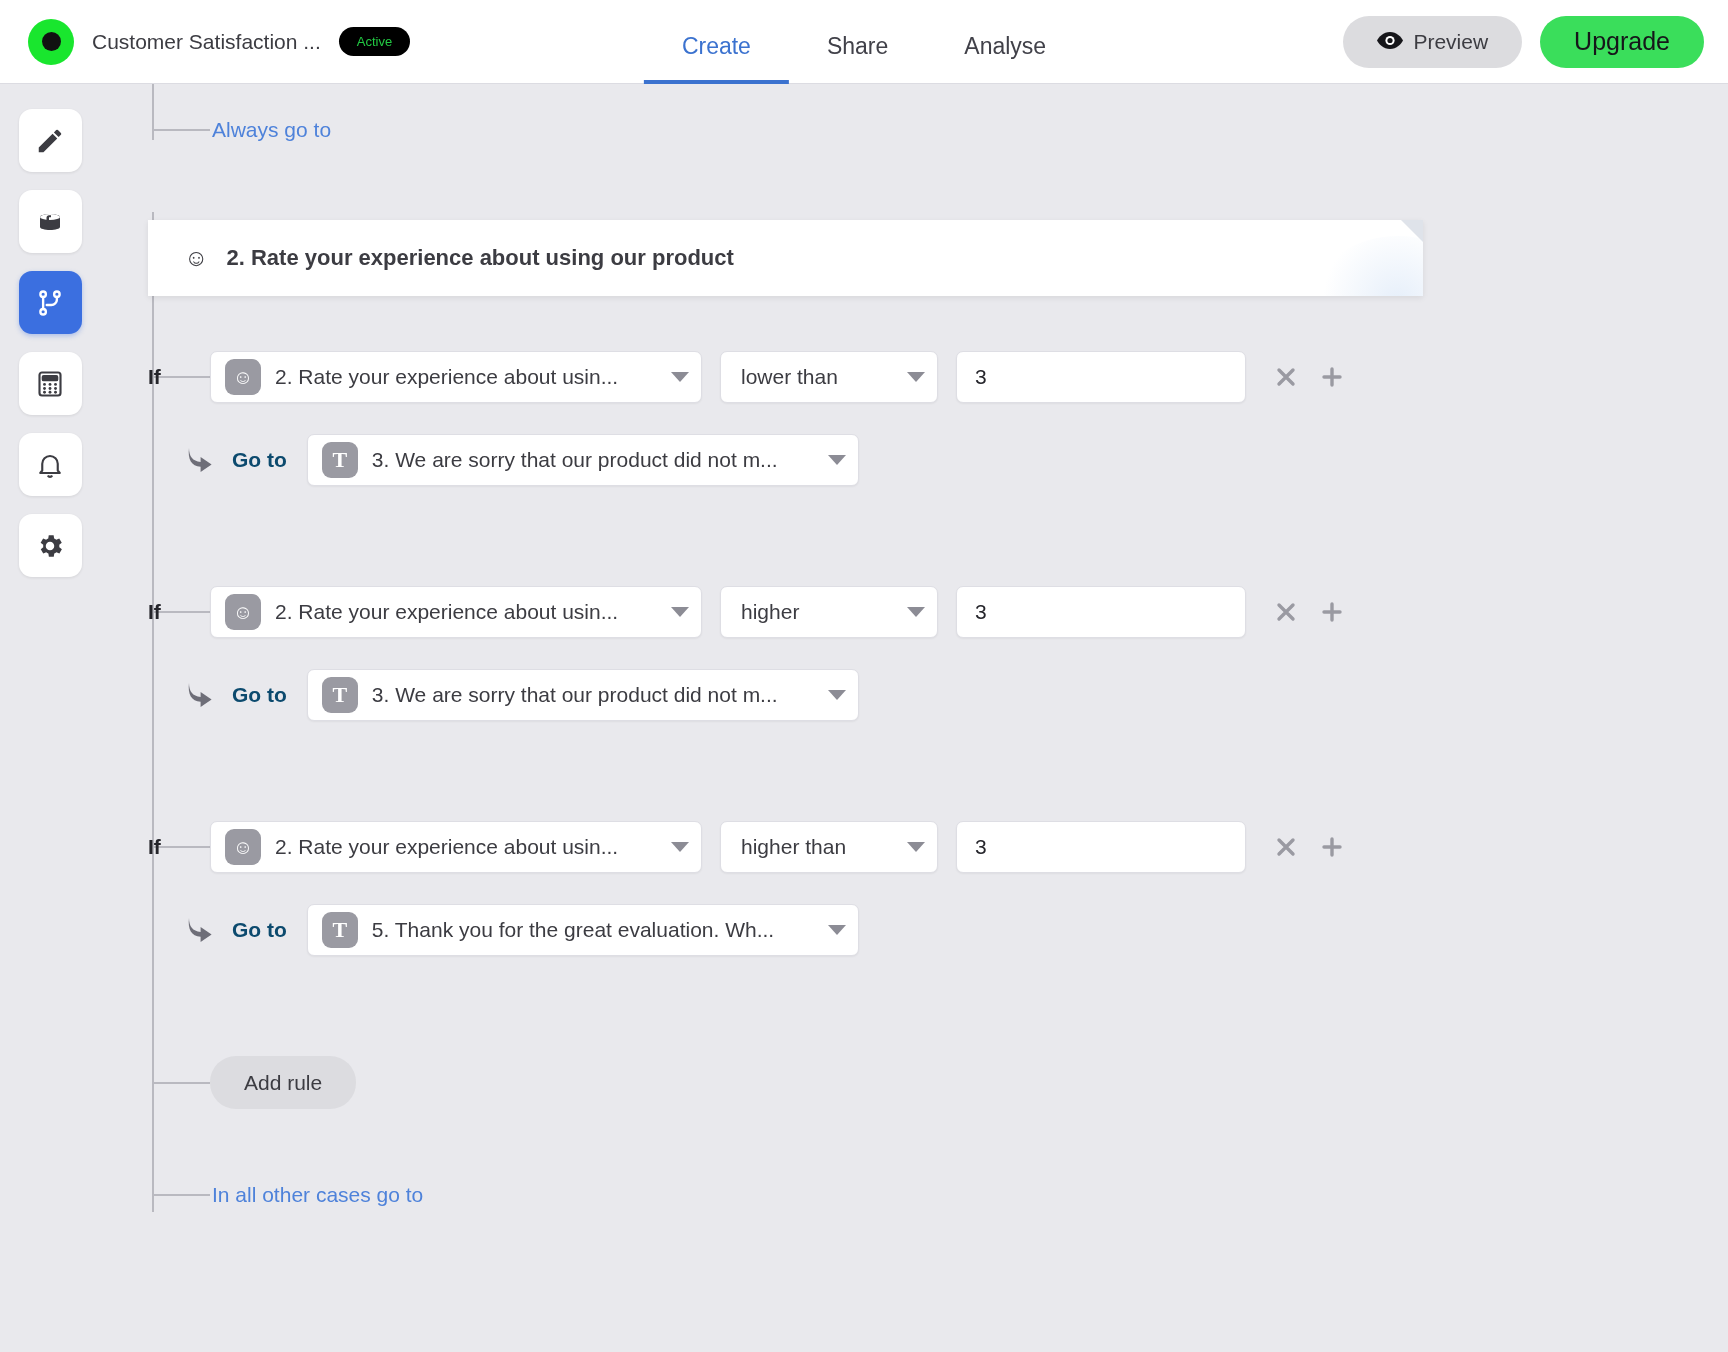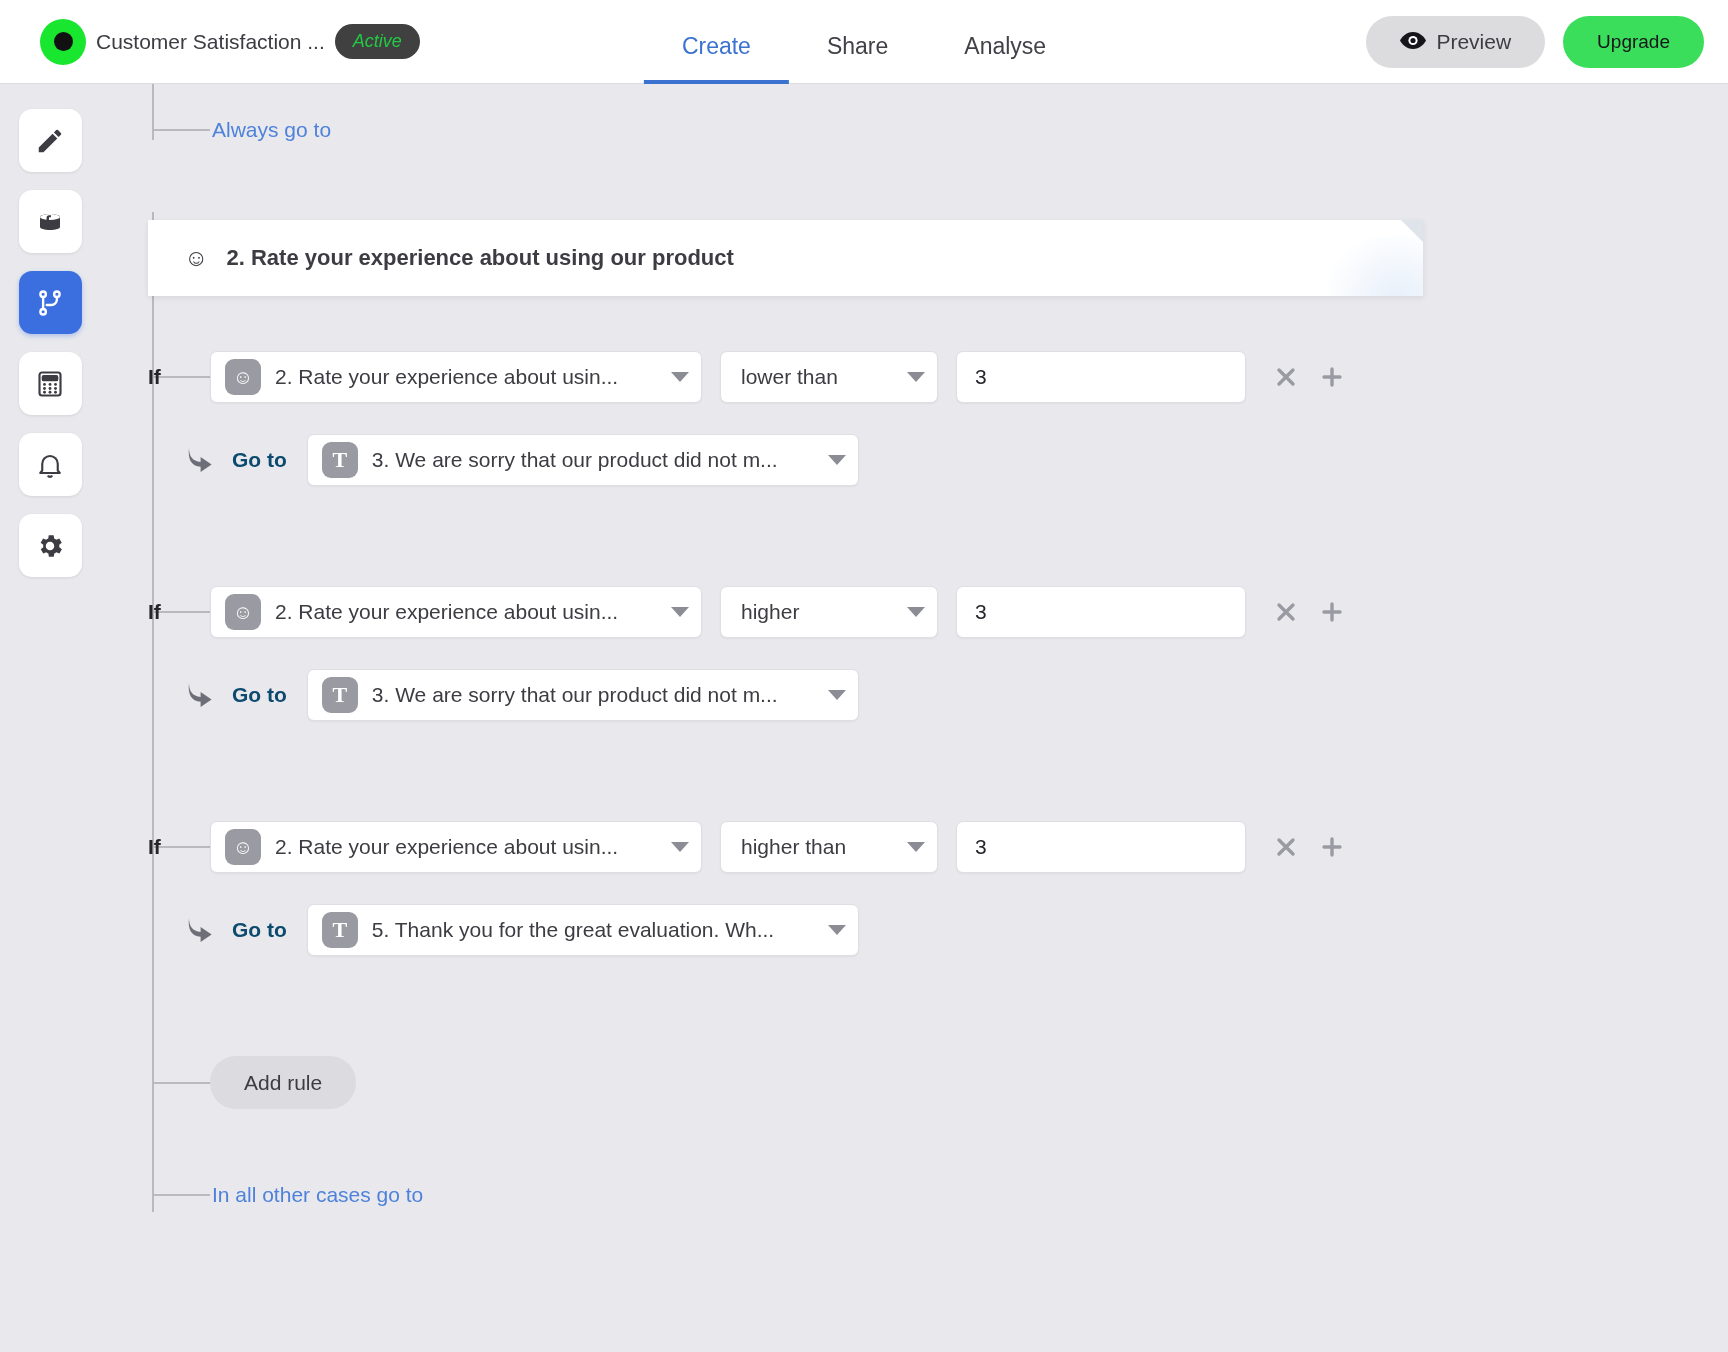--- a/index.html
+++ b/index.html
@@ -21,49 +21,48 @@
     height: 84px;
     background: #ffffff;
     border-bottom: 1px solid #dcdce2;
     display: flex;
     align-items: center;
     z-index: 40;
   }
   .brand-group {
     display: flex;
     align-items: center;
-    padding-left: 40px;
-    gap: 10px;
+    padding-left: 28px;
+    gap: 18px;
     min-width: 0;
   }
   .brand-logo {
     width: 46px; height: 46px;
     border-radius: 50%;
     background: #19e62e;
     display: flex; align-items: center; justify-content: center;
     flex: none;
   }
   .brand-logo .dot {
     width: 19px; height: 19px;
     border-radius: 50%;
     background: #111111;
   }
   .survey-title {
     font-size: 21px;
     color: #3c3c42;
     white-space: nowrap;
   }
   .status-badge {
-    background: #404040;
+    background: #000000;
     color: #22c943;
-    font-size: 18px;
+    font-size: 13px;
     padding: 7px 18px;
     border-radius: 18px;
     white-space: nowrap;
-    font-style: italic;
   }
 
   .nav-tabs {
     position: absolute;
     left: 50%;
     transform: translateX(-50%);
     height: 84px;
     display: flex;
     align-items: flex-end;
     gap: 0;
@@ -104,21 +103,21 @@
     color: #3c3c42;
     cursor: pointer;
     font-family: inherit;
   }
   .btn-upgrade {
     background: #3ade5b;
     border: none;
     border-radius: 26px;
     height: 52px;
     padding: 0 34px;
-    font-size: 19px;
+    font-size: 25px;
     color: #16161a;
     cursor: pointer;
     font-family: inherit;
   }
 
   
   .sidebar {
     position: absolute;
     top: 84px; left: 0;
     width: 100px;

